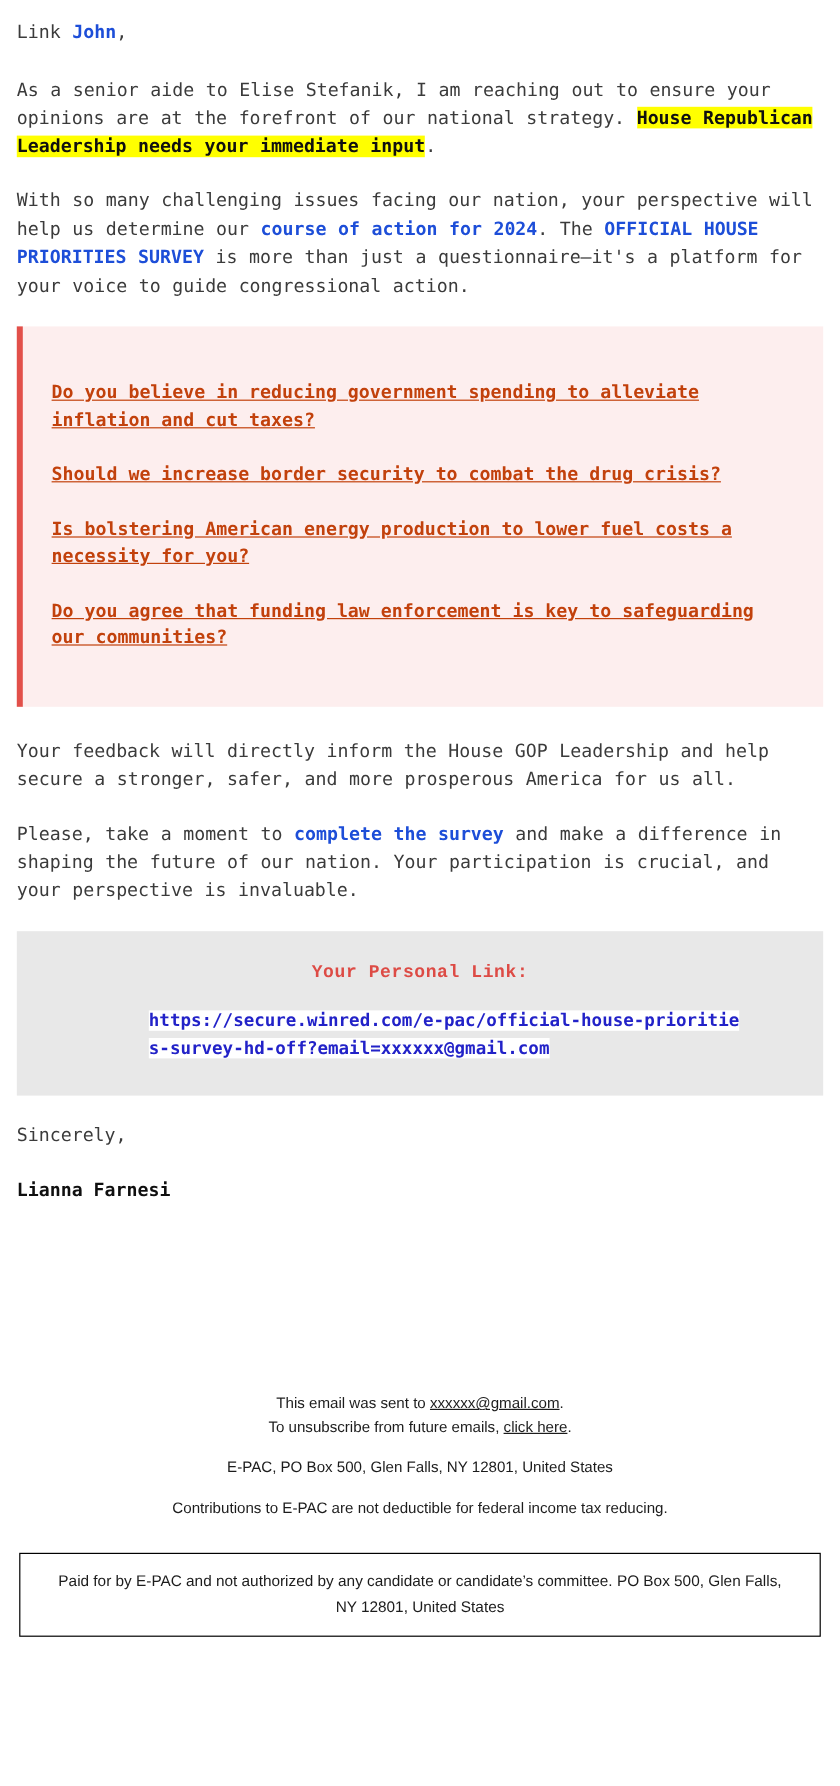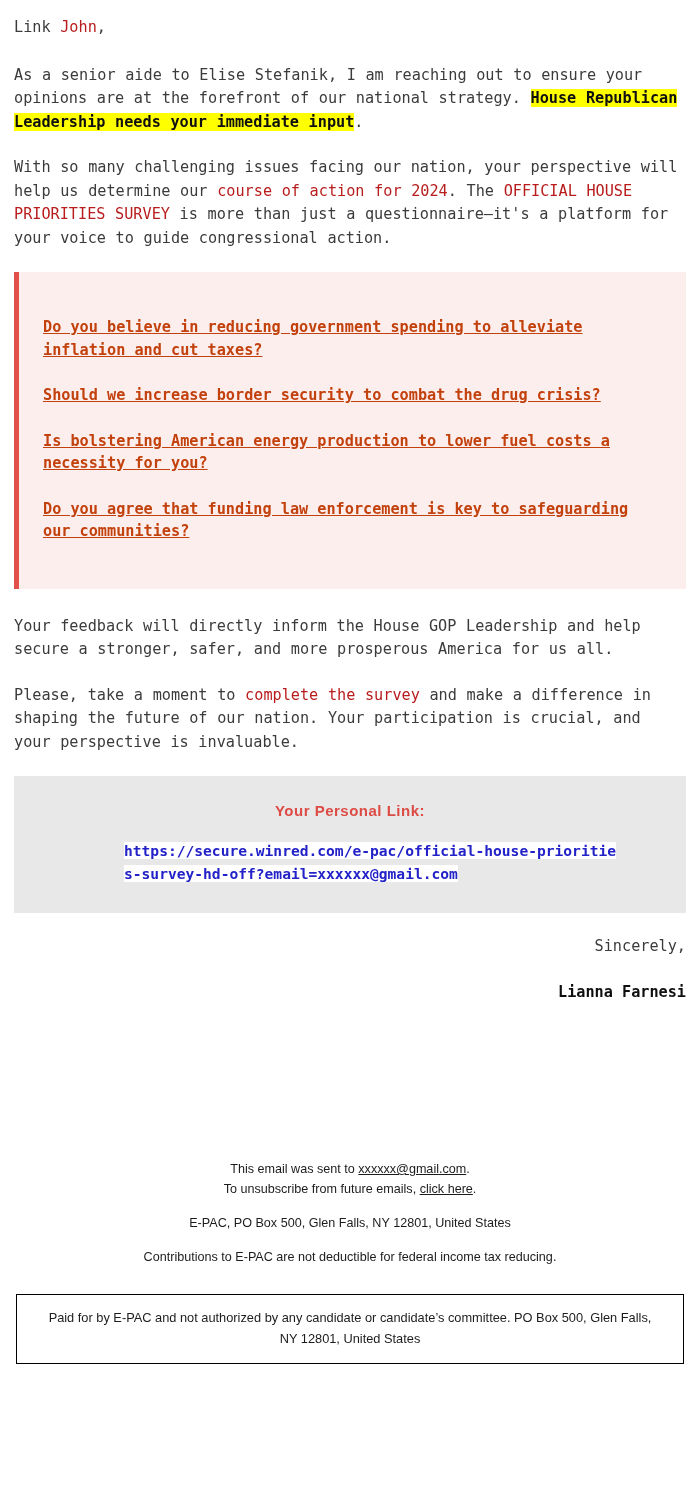--- a/index.html
+++ b/index.html
@@ -33,22 +33,22 @@
     color: #3b3b3b;
     margin: 0 0 22px 0;
     letter-spacing: 0px;
     word-spacing: 0.5px;
   }
   p.para.first {
     padding-top: 16px;
     margin-bottom: 24px;
   }
   b, strong, .bold {
-    font-weight: normal;
-    color: #b91c1c;
+    font-weight: bold;
+    color: #1d4ed8;
   }
   .hl {
     background: #ffff00;
     font-weight: bold;
     color: #0f0f0f;
   }
 
   
   .question-block {
     margin: 8px 14px 0 14px;
@@ -78,21 +78,21 @@
 
   
   .link-box {
     margin: 12px 14px 0 14px;
     background: #e8e8e8;
     box-sizing: border-box;
     padding: 26px 20px 28px 20px;
     text-align: center;
   }
   .link-title {
-    font-family: Liberation Sans, sans-serif;
+    font-family: Liberation Mono, monospace;
     font-size: 15px;
     font-weight: bold;
     color: #dd4b45;
     margin: 0 0 20px 0;
     letter-spacing: 0.5px;
   }
   .personal-url {
     display: inline;
     font-family: "DejaVu Sans Mono", "Liberation Mono", monospace;
     font-size: 14.6px;
@@ -107,21 +107,21 @@
   }
   .url-wrap {
     max-width: 540px;
     margin: 0 auto;
     text-align: left;
     padding-left: 44px;
     box-sizing: border-box;
   }
 
   
-  .signature { padding: 22px 14px 0 14px; text-align: right; }
+  .signature { padding: 22px 14px 0 14px; }
   .sig-line {
     font-family: "DejaVu Sans Mono", "Liberation Mono", monospace;
     font-size: 15.2px;
     line-height: 23.5px;
     color: #3b3b3b;
     margin: 0 0 22px 0;
   }
   .sig-name {
     font-weight: bold;
     color: #0f0f0f;

